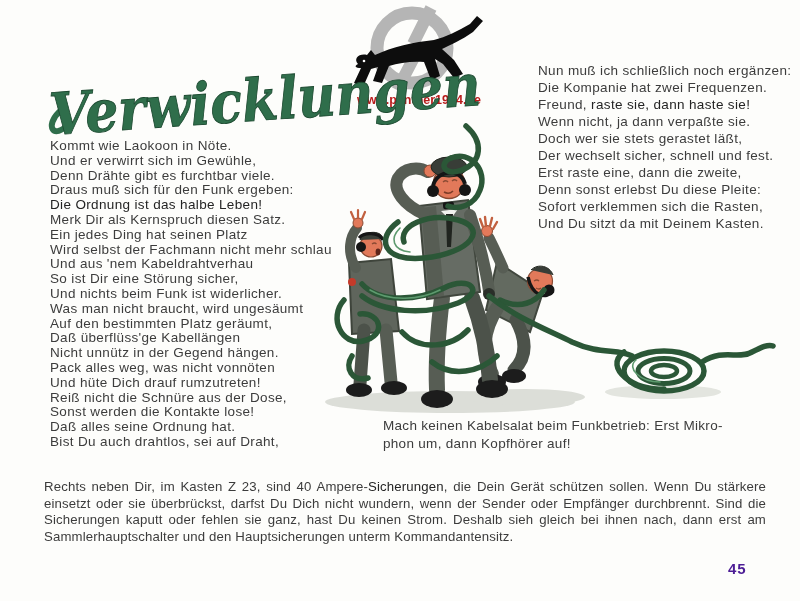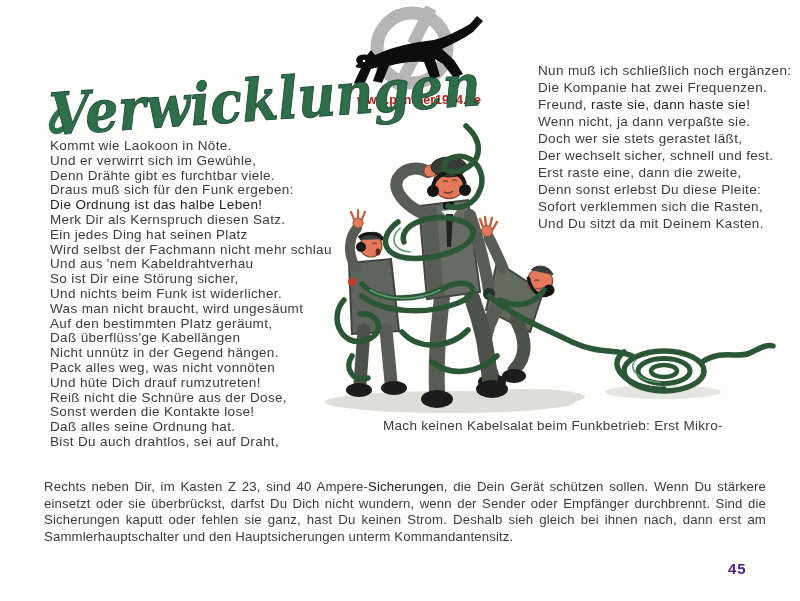--- a/index.html
+++ b/index.html
@@ -165,19 +165,20 @@
       <ellipse cx="664" cy="371" rx="13" ry="6" fill="none" stroke="#2b5737" stroke-width="4.5"></ellipse>
       <path class="cable" d="M 702,362 C 724,348 738,360 752,352 C 762,347 768,344 773,346"></path>
       <path class="cable-hi" d="M 400,228 C 390,238 392,250 410,252"></path>
       <path class="cable-hi" d="M 370,290 C 390,302 420,300 440,290"></path>
       <path class="cable-hi" d="M 636,360 C 626,368 640,382 660,382"></path>
     </g>
   </svg>
 
   <div class="caption">
     <div>Mach keinen Kabelsalat beim Funkbetrieb: Erst Mikro-</div>
+    <div>phon um, dann Kopfhörer auf!</div>
   </div>
 
   <div class="footer" id="footer-par"><span>Rechts neben Dir, im Kasten Z 23, sind 40 Ampere-</span><span class="b">Sicherungen</span><span>, die Dein Gerät schützen sollen. Wenn Du stärkere einsetzt oder sie überbrückst, darfst Du Dich nicht wundern, wenn der Sender oder Empfänger durchbrennt. Sind die Sicherungen kaputt oder fehlen sie ganz, hast Du keinen Strom. Deshalb sieh gleich bei ihnen nach, dann erst am Sammlerhauptschalter und den Hauptsicherungen unterm Kommandantensitz.</span></div>
 
   <div class="pagenum">45</div>
 
 </div>
 
 </body></html>

